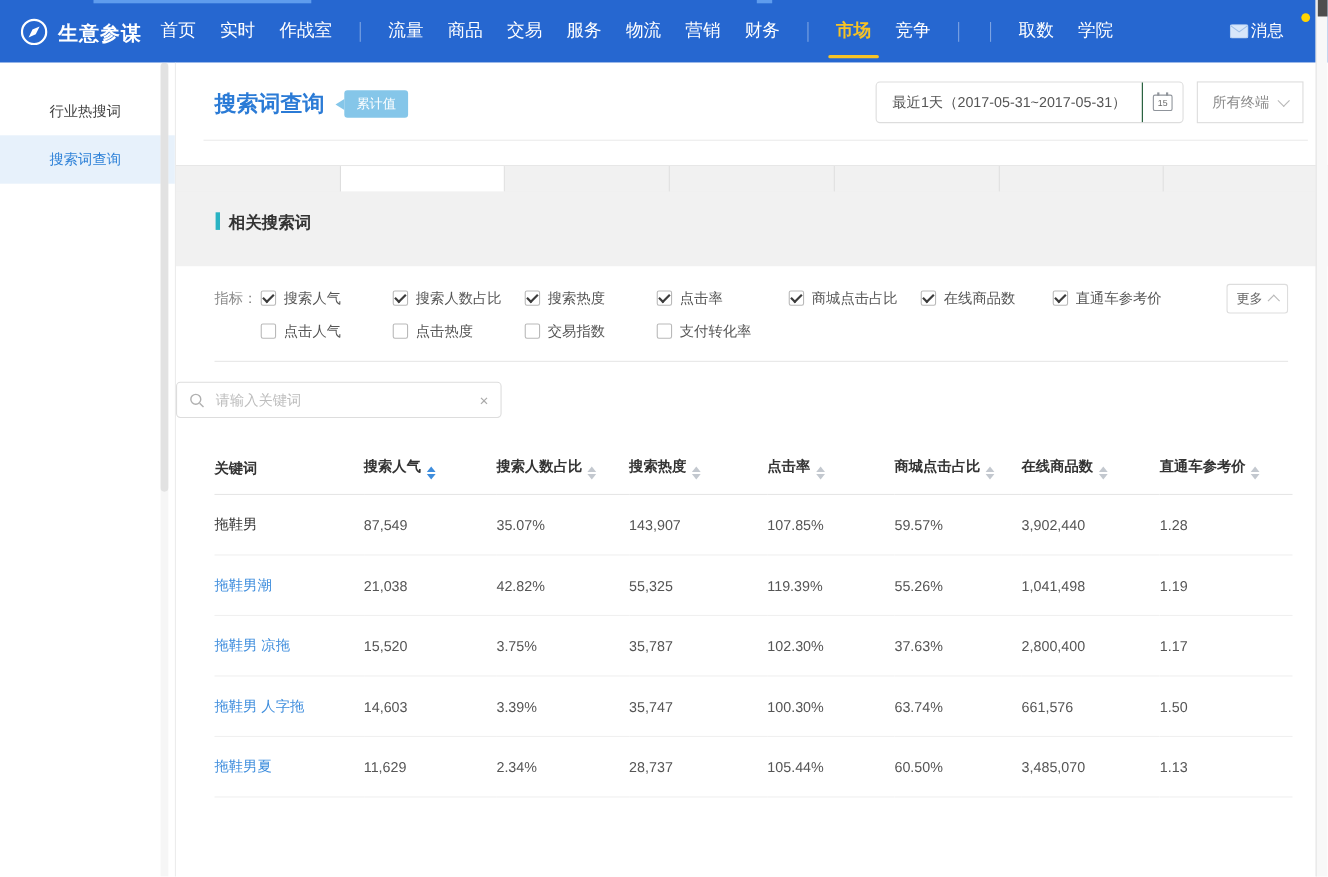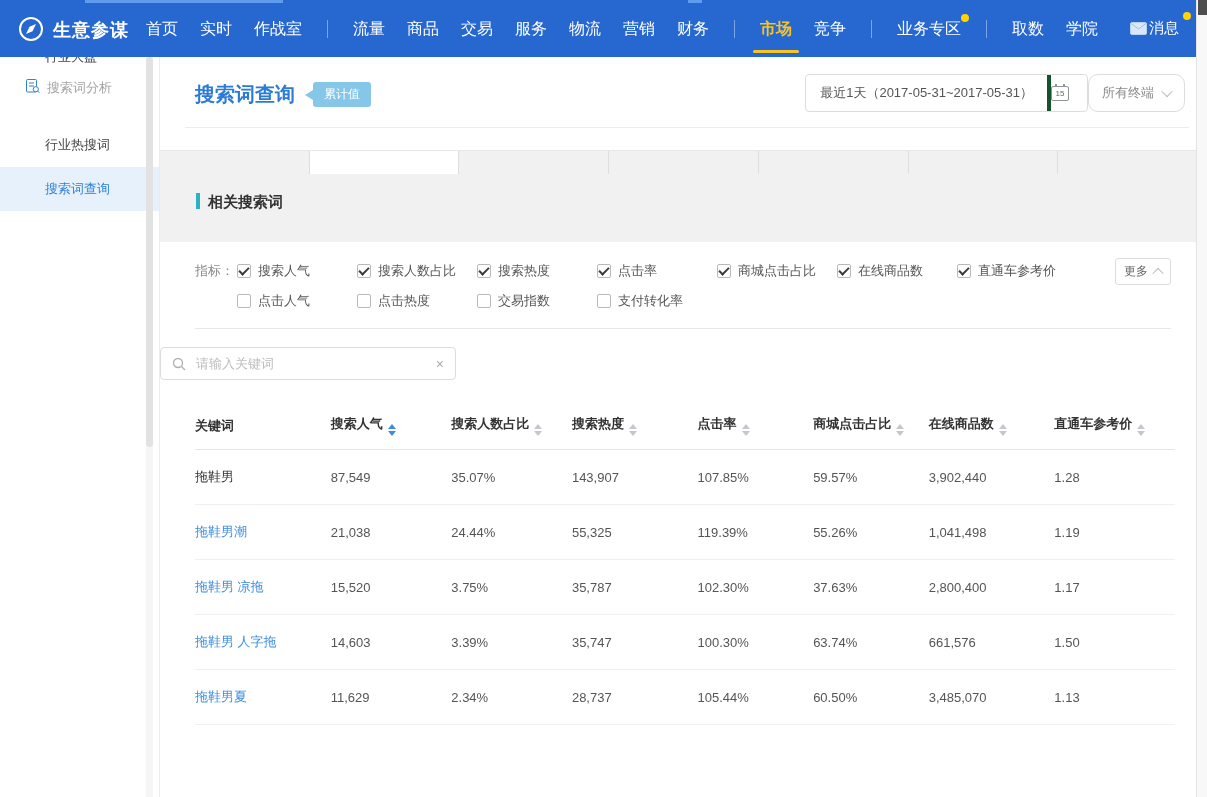--- a/index.html
+++ b/index.html
@@ -14,21 +14,21 @@
   .brand-text{font-size:18px;font-weight:bold;letter-spacing:1px}
   .nav-items{display:flex;align-items:center;height:100%;margin-left:6px}
   .nav-item{color:#fff;font-size:16px;padding:0 11px;height:57px;line-height:57px;
             position:relative;cursor:pointer;white-space:nowrap}
   .nav-item.active{color:#f7c325;font-weight:bold}
   .nav-item.active::after{content:"";position:absolute;left:4px;right:4px;bottom:4px;height:3px;
             background:#f7c325;border-radius:2px}
   .nav-div{width:1px;height:18px;background:rgba(255,255,255,.4);margin:0 14px}
   .ndot{position:absolute;top:14px;right:3px;width:8px;height:8px;border-radius:50%;background:#ffd400}
   .nav-message{margin-left:auto;display:flex;align-items:center;gap:2px;color:#fff;font-size:15px;
-            padding-right:28px;position:relative;cursor:pointer;height:57px}
+            padding-right:40px;position:relative;cursor:pointer;height:57px}
   .nav-message .ndot{top:12px;right:16px}
   
   .body-row{display:flex;height:740px;}
   .sidebar{width:160px;background:#fff;border-right:1px solid #ececec;position:relative;
            box-sizing:border-box;flex-shrink:0;overflow:hidden}
   .side-list{margin-top:-22px}
   .side-item{height:44px;line-height:44px;padding-left:45px;font-size:13px;color:#444;
            cursor:pointer;white-space:nowrap}
   .side-item.selected{background:#e7f1fb;color:#2f82d8}
   .side-section{height:44px;padding-left:26px;font-size:13px;color:#a3a3a3;display:flex;
@@ -37,31 +37,31 @@
   .side-thumb{position:absolute;top:0;left:0;width:7px;height:390px;background:#e2e2e2;border-radius:4px;display:block}
   .main{flex:1;position:relative;background:#fff;overflow:hidden}
   
   .header-card{height:93px;position:relative;background:#fff}
   .page-title-row{padding:24px 0 0 35px;display:flex;align-items:center}
   .page-title{font-size:20px;font-weight:bold;color:#2b7bd6}
   .title-badge{margin-left:18px;background:#85c6e9;color:#fff;font-size:12px;padding:4px 11px;
            border-radius:3px;position:relative}
   .title-badge::before{content:"";position:absolute;left:-8px;top:50%;transform:translateY(-50%);
            border:5px solid transparent;border-right:8px solid #85c6e9;border-left:0}
-  .header-controls{position:absolute;right:22px;top:17px;display:flex;}
+  .header-controls{position:absolute;right:22px;top:17px;display:flex;gap:12px}
   .date-btn{display:flex;align-items:center;height:36px;border:1px solid #ddd;border-radius:4px;
            background:#fff;cursor:pointer}
   .date-text{padding:0 14px;font-size:13px;color:#555}
-  .cal-cell{width:36px;height:36px;border-left:4px solid #14532d;display:flex;align-items:center;
-           justify-content:flex-start}
+  .cal-cell{width:36px;height:36px;border-left:1px solid #14532d;display:flex;align-items:center;
+           justify-content:center}
   .cal{width:16px;height:13px;border:1px solid #8f949b;border-radius:2px;font-size:8px;color:#666;
            text-align:center;line-height:13px;position:relative}
   .cal::before,.cal::after{content:"";position:absolute;top:-3px;width:2px;height:3px;background:#8f949b}
   .cal::before{left:3px}.cal::after{right:3px}
-  .term-btn{display:flex;align-items:center;gap:9px;height:36px;border:1px solid #ddd;border-radius:10px;
+  .term-btn{display:flex;align-items:center;gap:9px;height:36px;border:1px solid #ddd;border-radius:0;
            padding:0 13px;font-size:13px;color:#8a8a8a;background:#fff;cursor:pointer}
   .chev{width:7px;height:7px;border-right:1px solid #b9b9b9;border-bottom:1px solid #b9b9b9;
            transform:rotate(45deg) translate(-1px,-1px);display:inline-block}
   .chev-up{transform:rotate(-135deg) translate(-1px,-1px)}
   .header-line{position:absolute;left:25px;right:18px;top:70px;height:1px;background:#ececec}
   
   .gray-zone{background:#f1f1f1;height:92px;box-sizing:border-box}
   .tabs{display:flex;height:23px;border-top:1px solid #e7e7e7}
   .tab{flex:1;border-right:1px solid #dedede;background:#f1f1f1;cursor:pointer}
   .tab:last-child{border-right:none}
@@ -131,39 +131,37 @@
       <div class="nav-item">商品</div>
       <div class="nav-item">交易</div>
       <div class="nav-item">服务</div>
       <div class="nav-item">物流</div>
       <div class="nav-item">营销</div>
       <div class="nav-item">财务</div>
       <i class="nav-div"></i>
       <div class="nav-item active">市场</div>
       <div class="nav-item">竞争</div>
       <i class="nav-div"></i>
-      <div class="nav-item">业务专区<i class="ndot"></i></div>
       <i class="nav-div"></i>
       <div class="nav-item">取数</div>
       <div class="nav-item">学院</div>
     </div>
   <div class="nav-message">
     <svg width="17" height="13" viewBox="0 0 17 13">
       <rect x="0.5" y="0.5" width="16" height="12" rx="1.5" fill="#d8e7fa" stroke="#b9d2f2"></rect>
       <path d="M1 1.5 L8.5 7 L16 1.5" stroke="#9fbfe8" fill="none"></path>
     </svg>
     <span>消息</span>
     <i class="ndot"></i>
   </div>
 </div>
 
 <div class="body-row">
   <aside class="sidebar">
     <div class="side-list" id="side-list">
-        <div class="side-item">行业大盘</div>
         <div class="side-section">
           <svg width="14" height="15" viewBox="0 0 14 15">
             <rect x="0.5" y="0.5" width="10" height="12.5" rx="1" stroke="#2f82d8" fill="none"></rect>
             <line x1="3" y1="4" x2="8" y2="4" stroke="#2f82d8"></line>
             <line x1="3" y1="7" x2="8" y2="7" stroke="#2f82d8"></line>
             <circle cx="9.8" cy="10.2" r="2.6" stroke="#2f82d8" fill="#fff"></circle>
             <line x1="11.6" y1="12" x2="13.4" y2="13.8" stroke="#2f82d8"></line>
           </svg>
           <span>搜索词分析</span>
         </div>
@@ -331,21 +329,21 @@
             <td>35.07%</td>
             <td>143,907</td>
             <td>107.85%</td>
             <td>59.57%</td>
             <td>3,902,440</td>
             <td>1.28</td>
           </tr>
           <tr>
             <td class="kw link">拖鞋男潮</td>
             <td>21,038</td>
-            <td>24.44%</td>
+            <td>42.82%</td>
             <td>55,325</td>
             <td>119.39%</td>
             <td>55.26%</td>
             <td>1,041,498</td>
             <td>1.19</td>
           </tr>
           <tr>
             <td class="kw link">拖鞋男 凉拖</td>
             <td>15,520</td>
             <td>3.75%</td>

